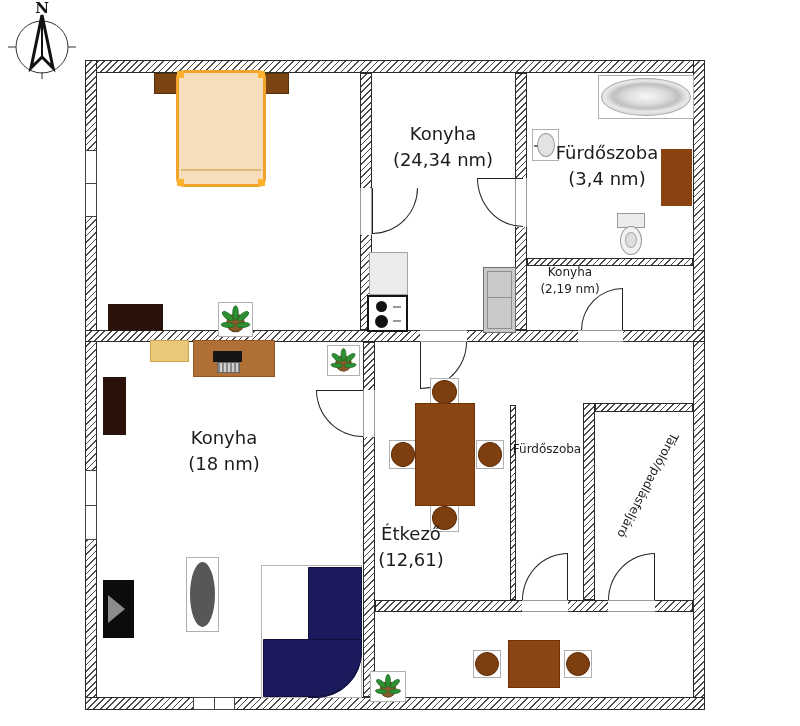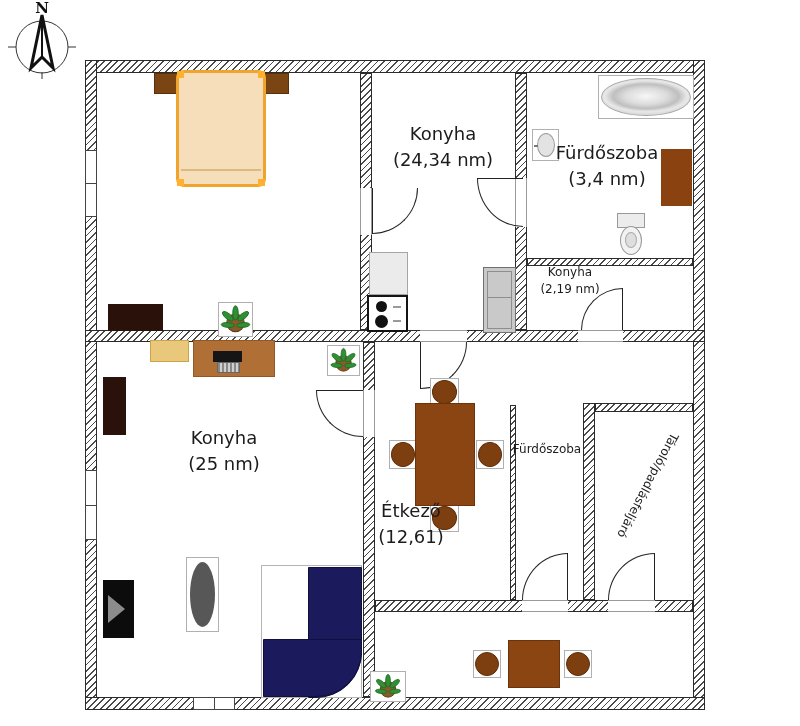--- a/index.html
+++ b/index.html
@@ -205,23 +205,23 @@
   <div class="rl" style="left:607px;top:166px">
     <span>Fürdőszoba</span>
     <span>(3,4 nm)</span>
   </div>
   <div class="rl small" style="left:570px;top:281px">
     <span>Konyha</span>
     <span>(2,19 nm)</span>
   </div>
   <div class="rl" style="left:224px;top:451px">
     <span>Konyha</span>
-    <span>(25 nm)</span>
-  </div>
-  <div class="rl" style="left:411px;top:524px">
+    <span>(18 nm)</span>
+  </div>
+  <div class="rl" style="left:411px;top:547px">
     <span>Étkező</span>
     <span>(12,61)</span>
   </div>
   <div class="rl small" style="left:547px;top:450px">
     <span>Fürdőszoba</span>
   </div>
   <div class="rl small rot" style="left:647px;top:485px">
     <span>Tároló/padlásfeljáró</span>
   </div>
 

